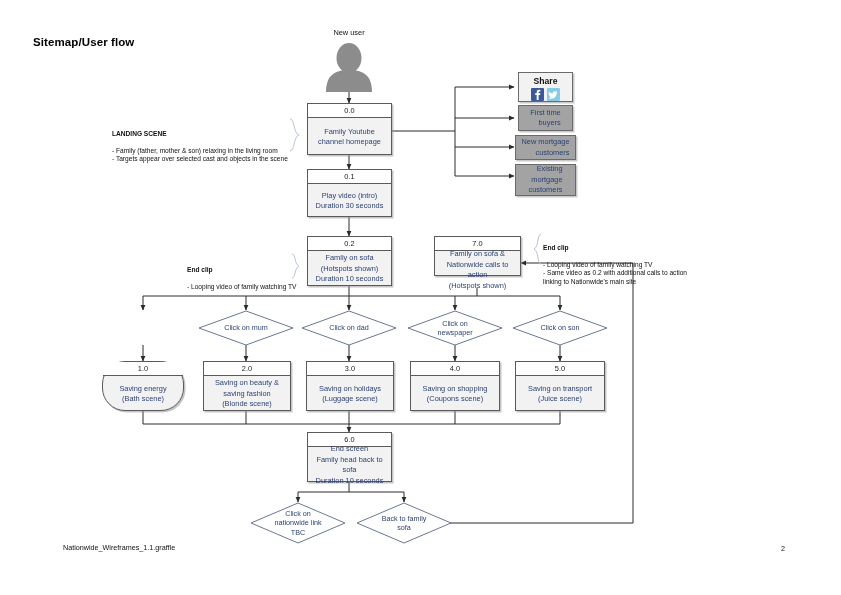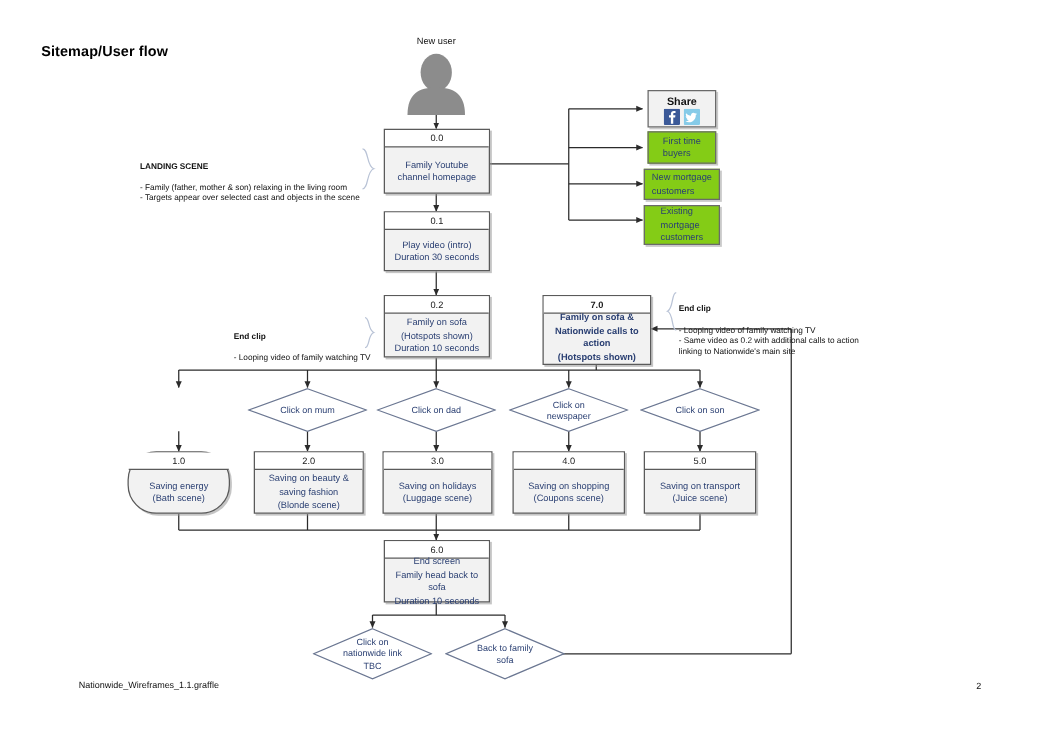--- a/index.html
+++ b/index.html
@@ -49,24 +49,24 @@
     font-size:7.4px;line-height:10.5px;
     color:#2a3f72;
     padding:2px 3px;
     box-sizing:border-box;
   }
 
   
   .sbox{
     position:absolute;
     border:1px solid #6a6a6a;
-    background:#84cc16;
+    background:#a3a3a3;
     box-sizing:border-box;
     display:flex;align-items:center;justify-content:center;
-    text-align:left;
+    text-align:right;
     font-size:7.4px;line-height:10.5px;
     color:#2a3f72;
     box-shadow:1.5px 1.5px 0 rgba(150,150,150,0.5);
   }
 
   
   .share-box{
     position:absolute;
     border:1px solid #6a6a6a;
     background:#f2f2f2;
@@ -187,21 +187,21 @@
 Duration 30 seconds</div>
   </div>
 
   <div class="pbox" style="left:307px;top:236px;width:85px;height:50px;">
     <div class="hdr">0.2</div>
     <div class="bdy" style="height:36px;white-space:pre-line;">Family on sofa
 (Hotspots shown)
 Duration 10 seconds</div>
   </div>
 
-  <div class="pbox" style="left:434px;top:236px;width:87px;height:56px;font-weight:bold;">
+  <div class="pbox" style="left:434px;top:236px;width:87px;height:40px;">
     <div class="hdr">7.0</div>
     <div class="bdy" style="height:38px;white-space:pre-line;">Family on sofa &amp;
 Nationwide calls to
 action
 (Hotspots shown)</div>
   </div>
 
   <div class="share-box" style="left:518px;top:72px;width:55px;height:30px;">
     <div class="share-label">Share</div>
     <div class="share-icons">

